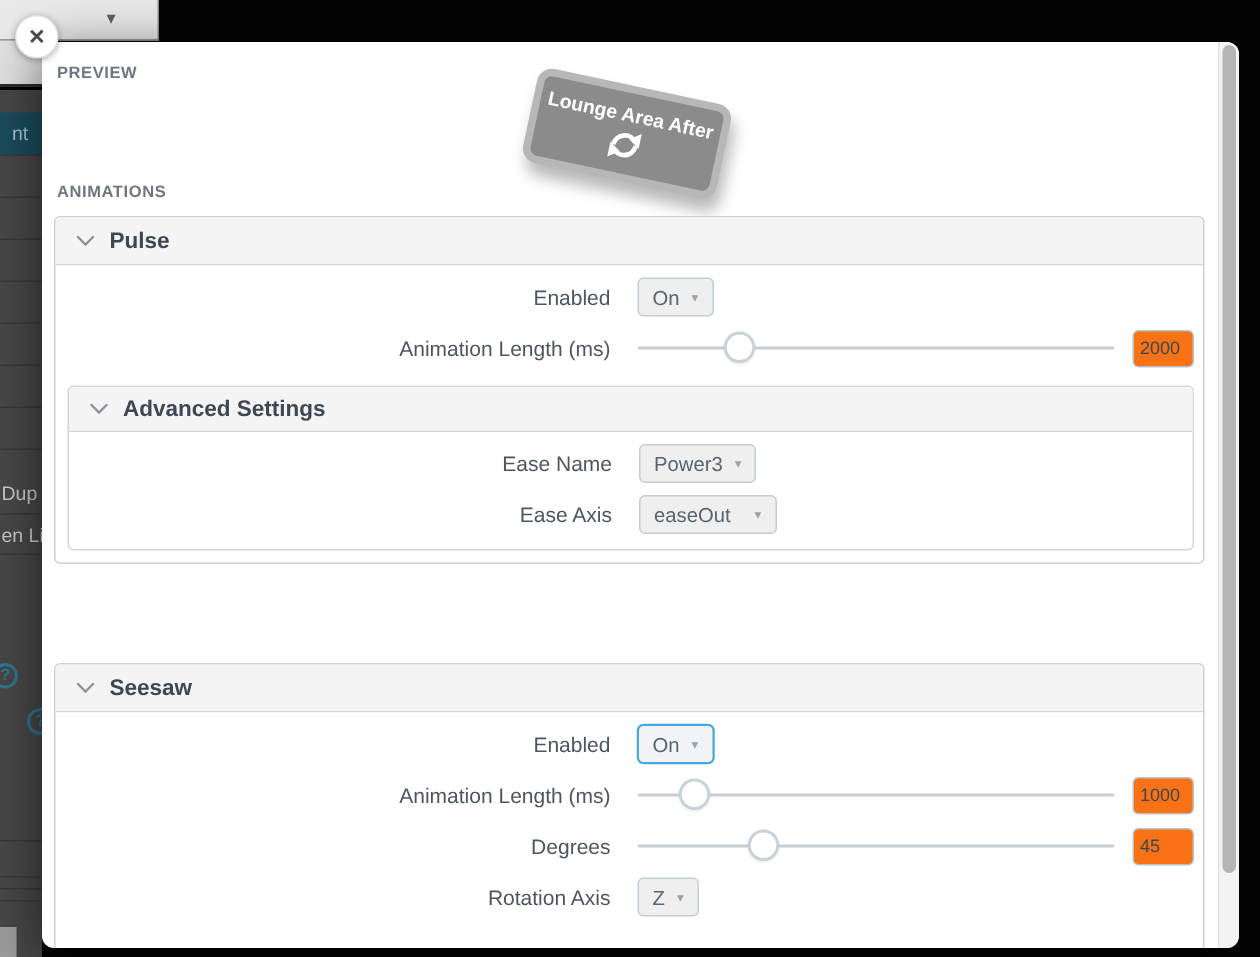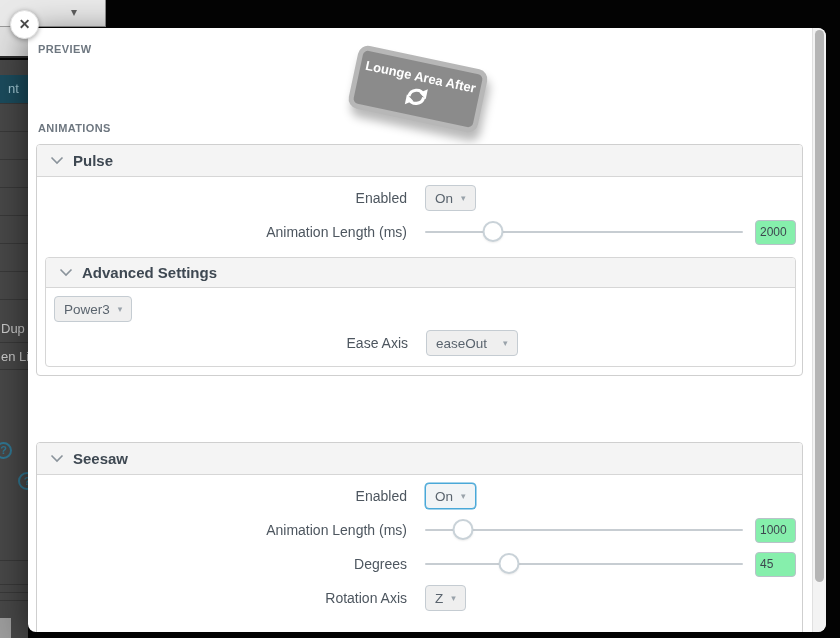--- a/index.html
+++ b/index.html
@@ -94,21 +94,21 @@
   .slider-wrap { flex:1; position:relative; height:22px; margin:0 8px; cursor:pointer; }
   .slider-track { position:absolute; left:0; right:0; top:10px; height:2px; background:#c7cdd2; border-radius:1px; }
   .slider-thumb {
     position:absolute; top:0; width:21px; height:21px; transform:translateX(-50%);
     background:#fff; border:2px solid #c9d2d8; border-radius:50%;
     box-shadow:0 1px 2px rgba(0,0,0,.08); cursor:grab;
   }
   .value-box {
     width:41px; height:25px; margin-left:4px; border:1px solid #b9c2c9; border-radius:4px;
     font-family:"Liberation Sans", sans-serif; font-size:12px; color:#3d464f; padding:0 4px;
-    background:#86efac;
+    background:#f97316;
   }
 
   .advanced { margin:8px 7px 0 8px; width:751px; border:1px solid #d6d6d6; border-radius:4px; }
   .advanced .section-header { height:30px; }
   .advanced .section-body { padding:4px 0 6px 0; }
 
   
   .scroll-track {
     position:absolute; right:0; top:0; width:14px; height:100%;
     background:#f3f3f3; border-left:1px solid #e0e0e0; border-radius:0 8px 8px 0; cursor:pointer;
@@ -192,20 +192,21 @@
         <div class="section-header">
           <span class="chev">
             <svg width="14" height="9" viewBox="0 0 14 9">
                 <path d="M1.5 1.5 L7 7 L12.5 1.5" stroke="#8a939b" stroke-width="1.6" fill="none"></path>
               </svg>
           </span>
           <span class="sec-title">Advanced Settings</span>
         </div>
         <div class="section-body">
           <div class="row">
+            <span class="row-label">Ease Name</span>
             <span class="dropdown">
               <span>Power3</span>
               <span class="dd-caret">▾</span>
             </span>
           </div>
           <div class="row">
             <span class="row-label">Ease Axis</span>
             <span class="dropdown wide-gap">
               <span>easeOut</span>
               <span class="dd-caret">▾</span>

